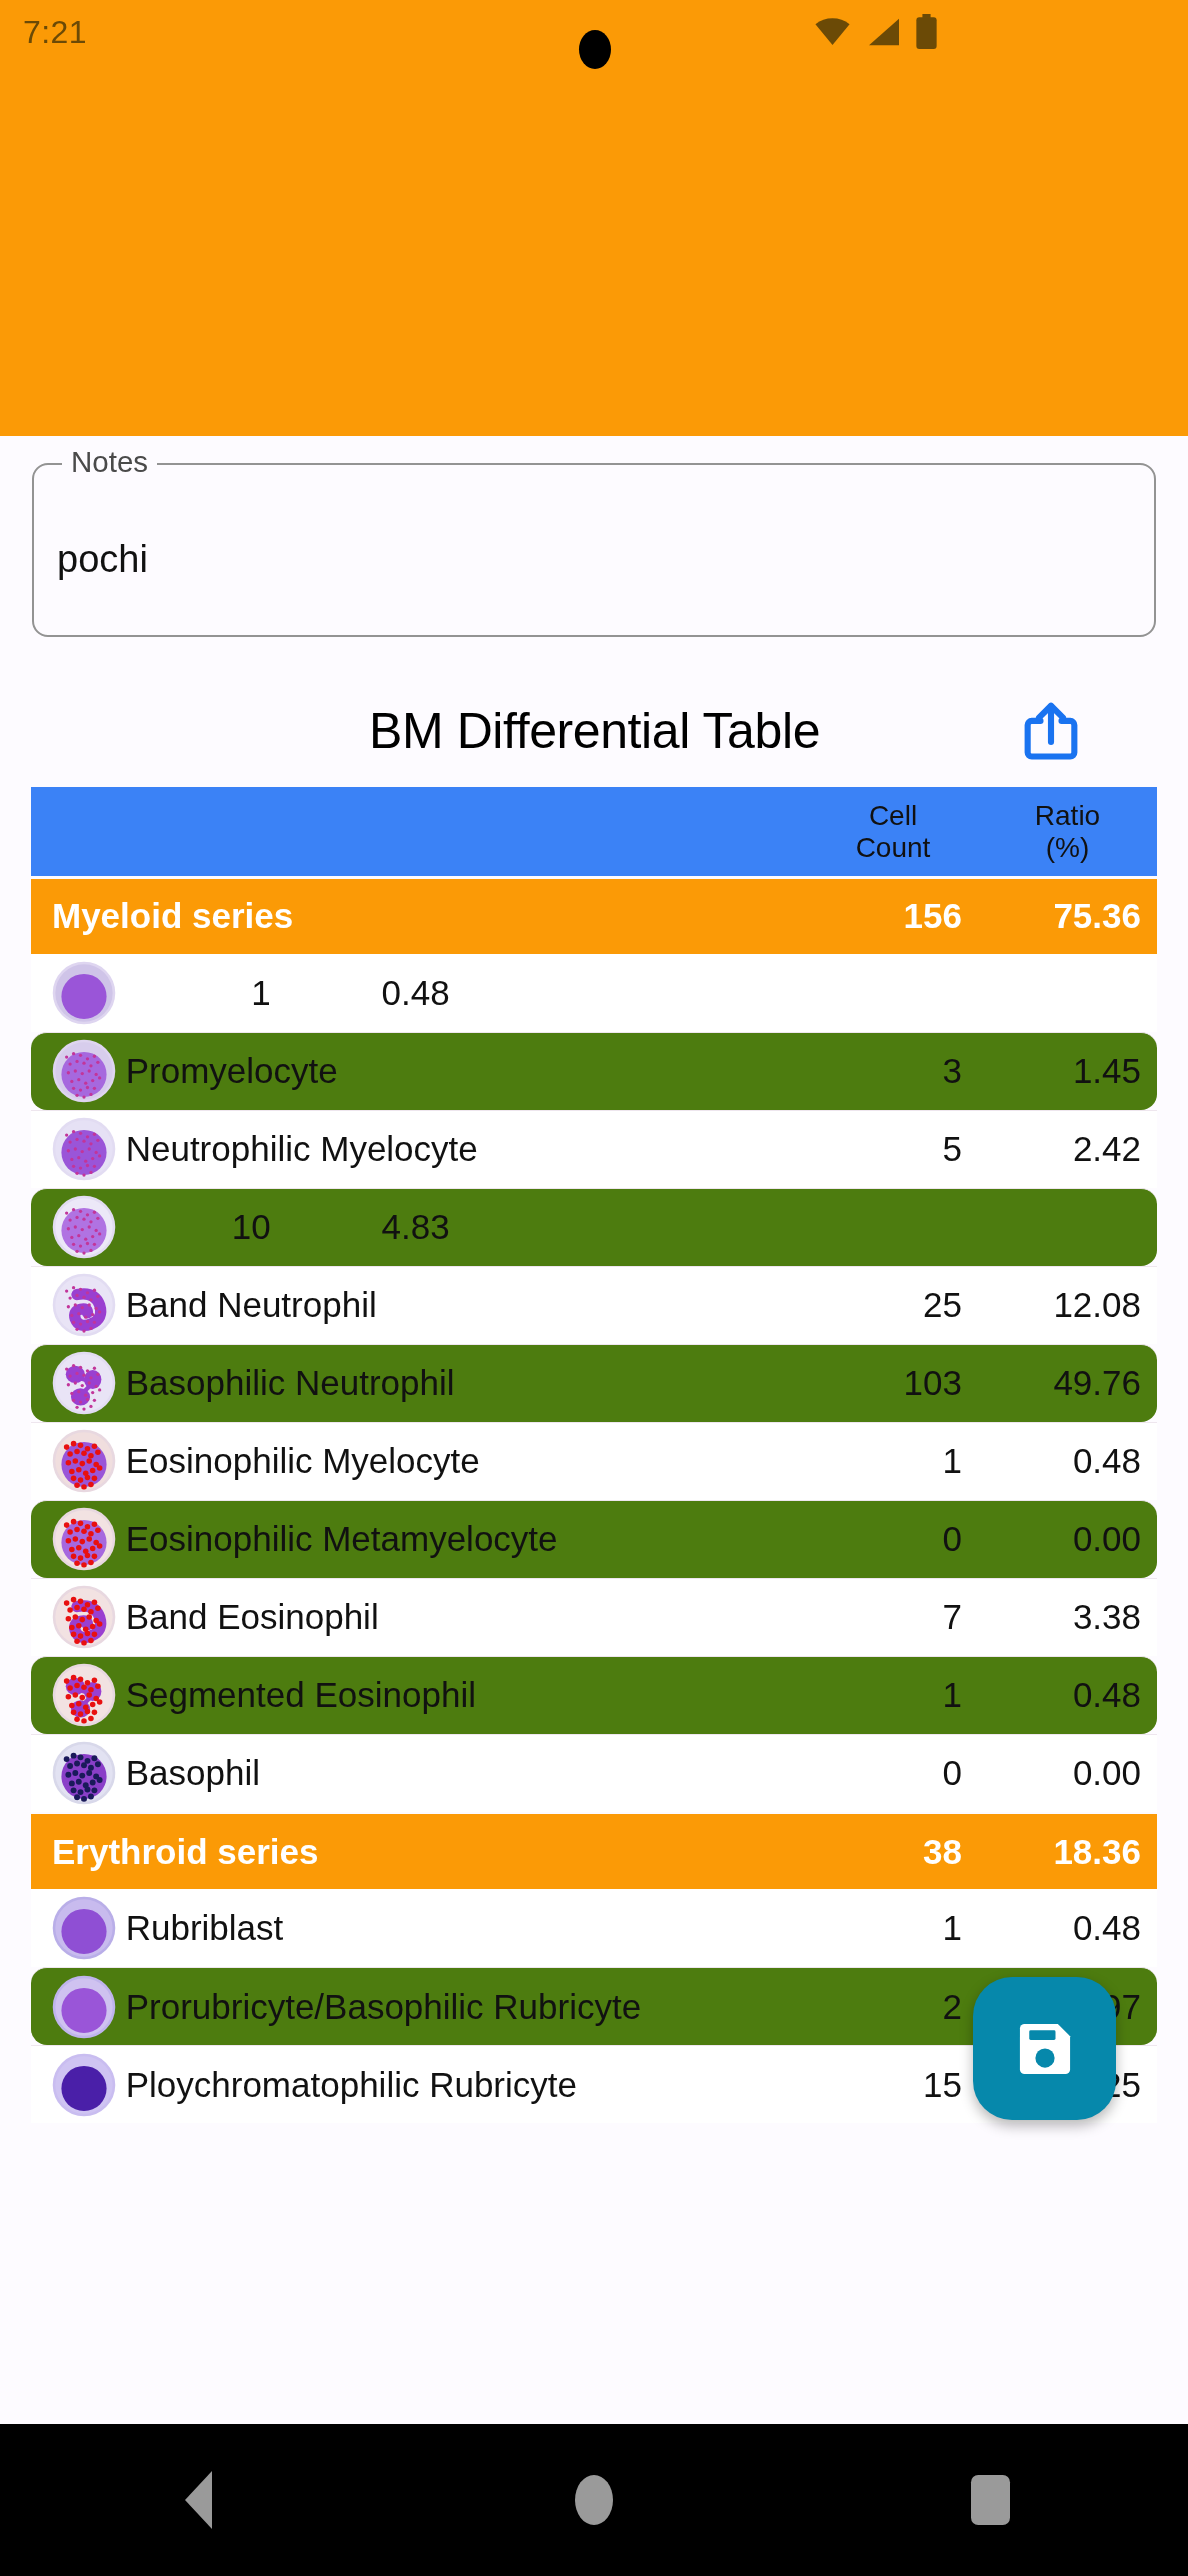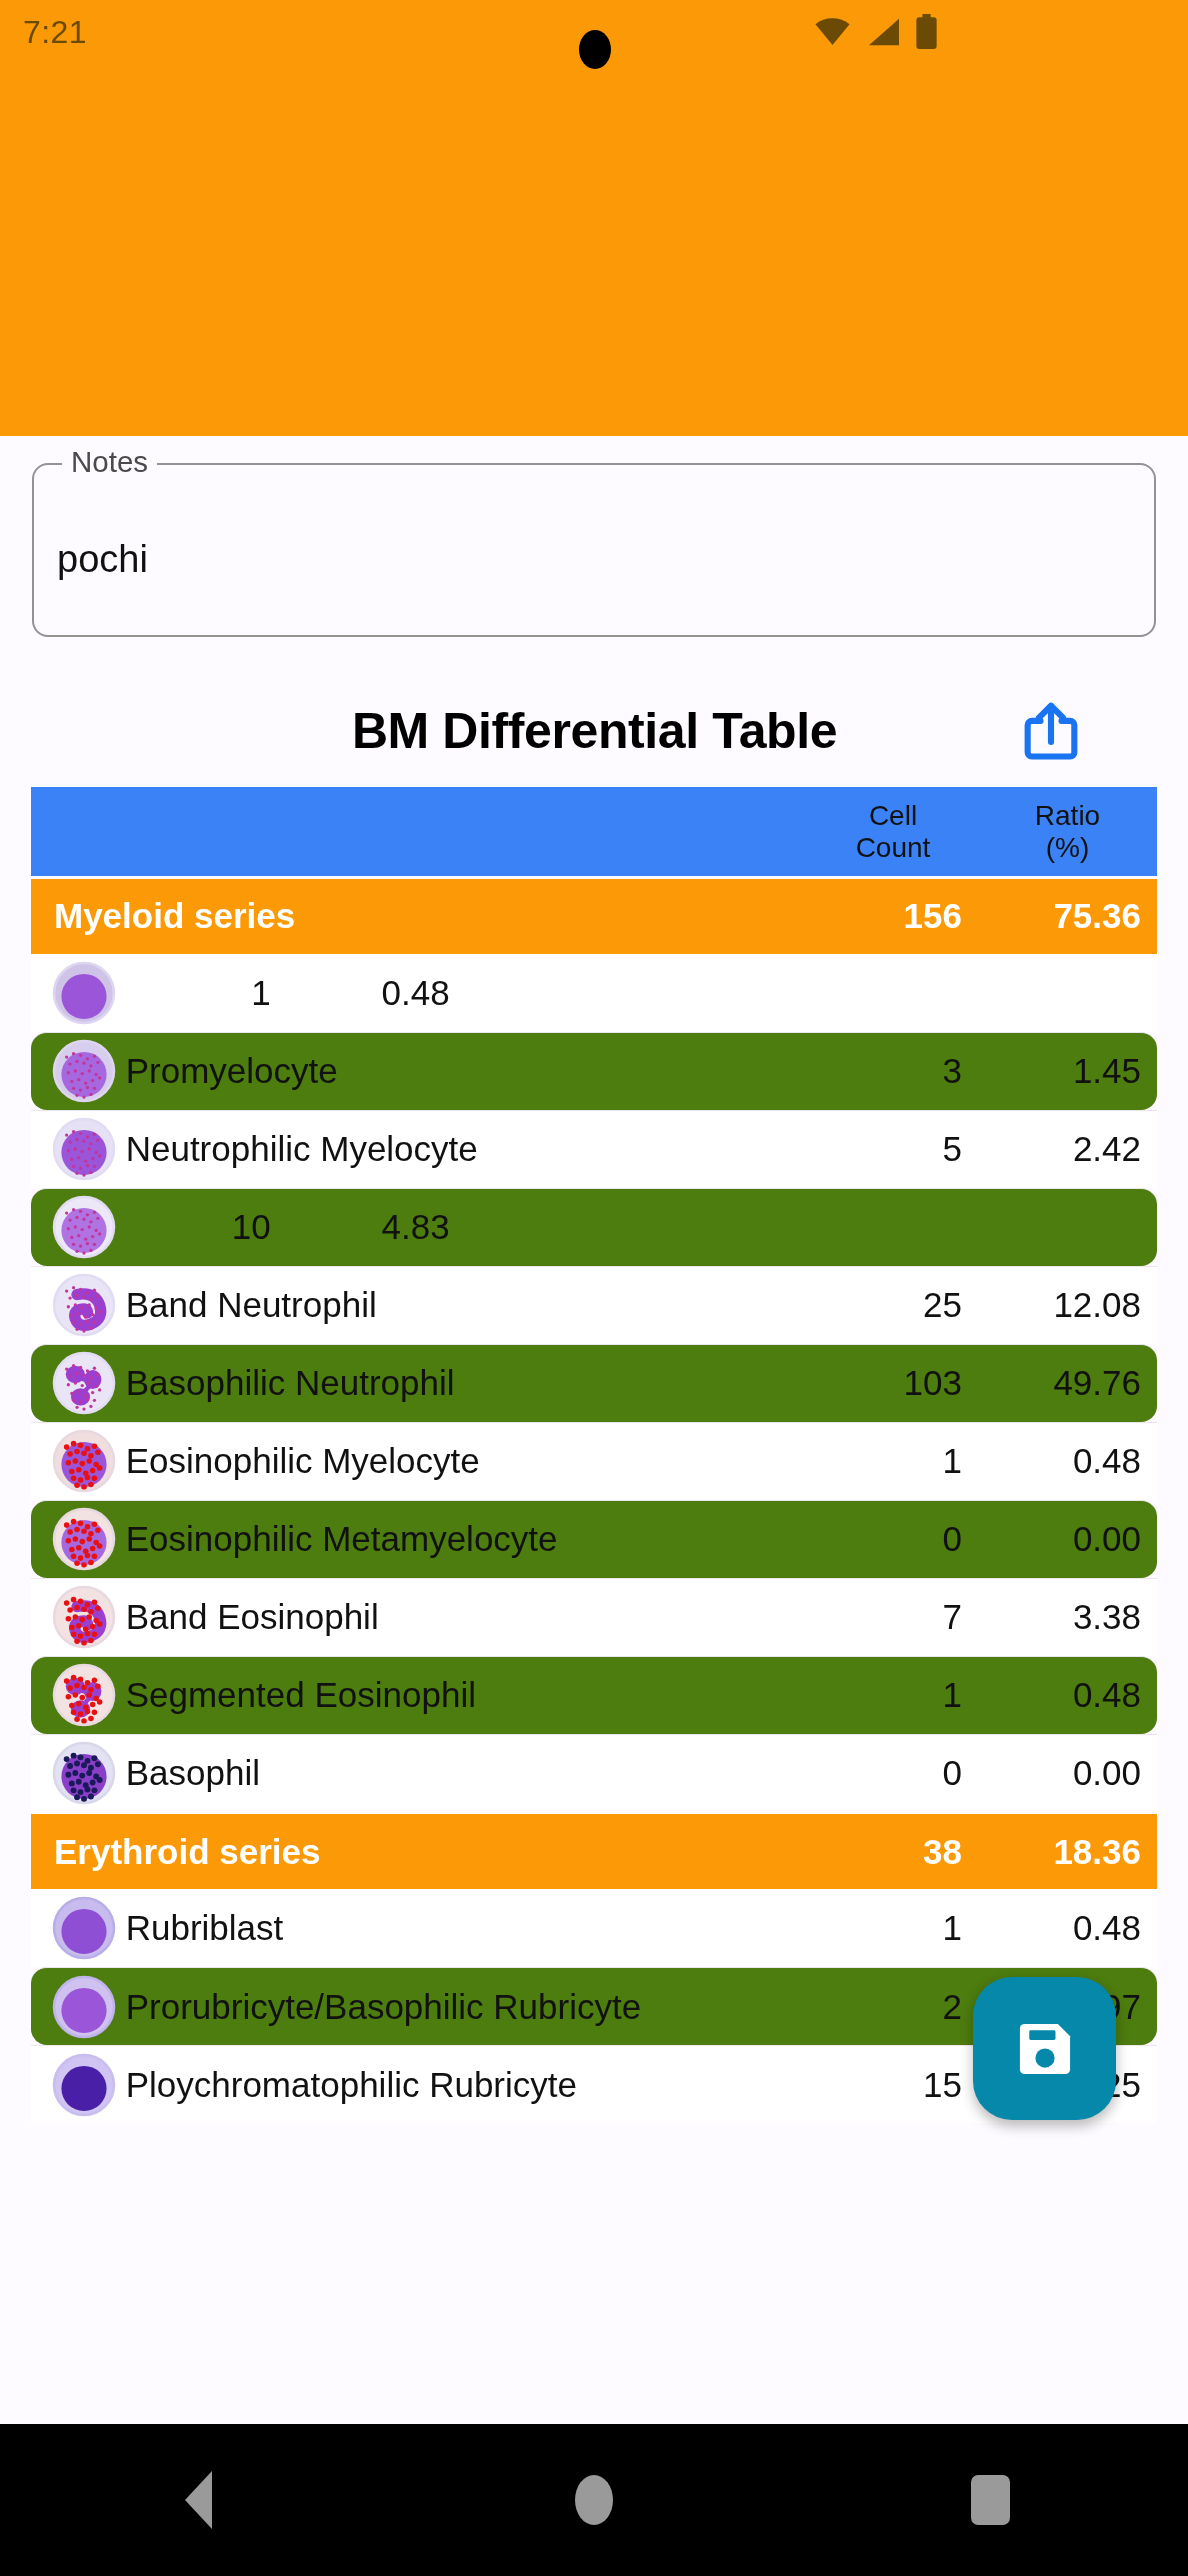--- a/index.html
+++ b/index.html
@@ -83,42 +83,42 @@
     position:absolute; top:77px; left:25px;
     font-size:38px; color:#111; line-height:1;
   }
 
   
   .table-title-row {
     position:absolute; top:243px; left:0; width:1189px; height:103px;
     display:flex; align-items:center; justify-content:center;
   }
   .table-title {
-    font-size:50px; font-weight:700; color:#000000; letter-spacing:-0.4px;
+    font-size:50px; font-weight:400; color:#000000; letter-spacing:-0.4px;
   }
   .share-btn {
     position:absolute; right:100px; top:14.3px;
     width:77px; height:77px; display:flex; align-items:center; justify-content:center;
     cursor:pointer;
   }
   .trow { display:flex; align-items:center; width:100%; position:relative; }
 
   .head-row { height:89px; background:#3b82f6; }
   .head-name { flex:1; }
   .head-count, .head-ratio {
     width:170px; text-align:center; font-size:28px; color:#111;
     line-height:32px;
   }
   .head-ratio { width:179px; }
 
   .group-row {
     height:75px; background:#FB9A06; margin-top:2.7px;
   }
   .group-name {
-    flex:1; padding-left:23px; color:#ffffff; font-size:35px; font-weight:700;
+    flex:1; padding-left:13px; color:#ffffff; font-size:35px; font-weight:700;margin-left:8px;
   }
   .group-count, .group-ratio {
     color:#ffffff; font-size:35px; font-weight:700; text-align:right;
   }
   .group-count { width:170px; padding-right:16px; }
   .group-ratio { width:179px; padding-right:16px; }
 
   .cell-row { height:78px; background:#ffffff; border-top:1.8px solid #eee6ee; }
   .cell-row.alt { background:#4d7c0f;border-radius:16px; }
   .cell-row.first { border-top:none; }

